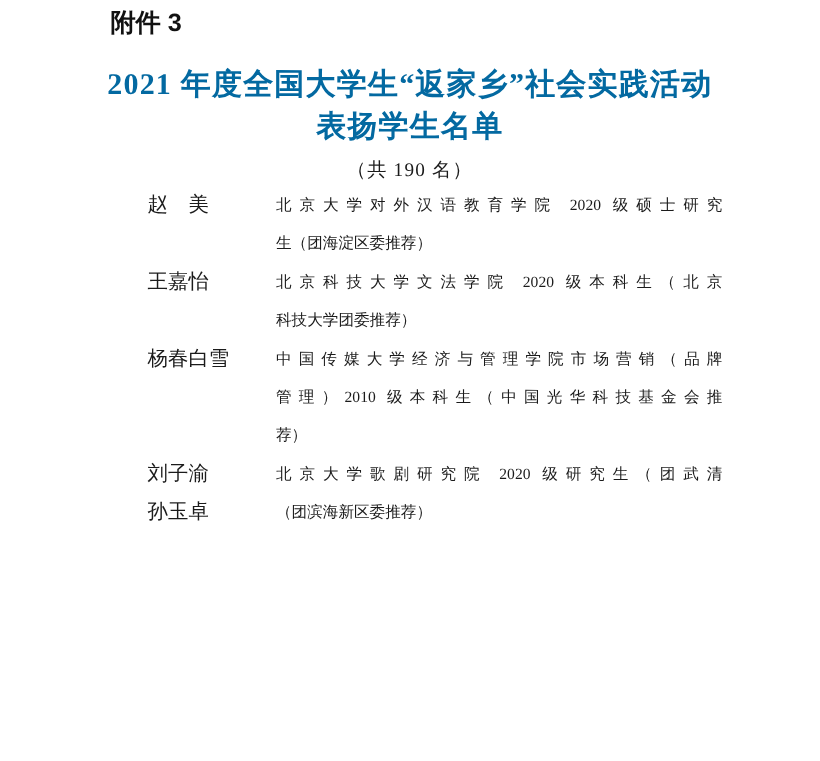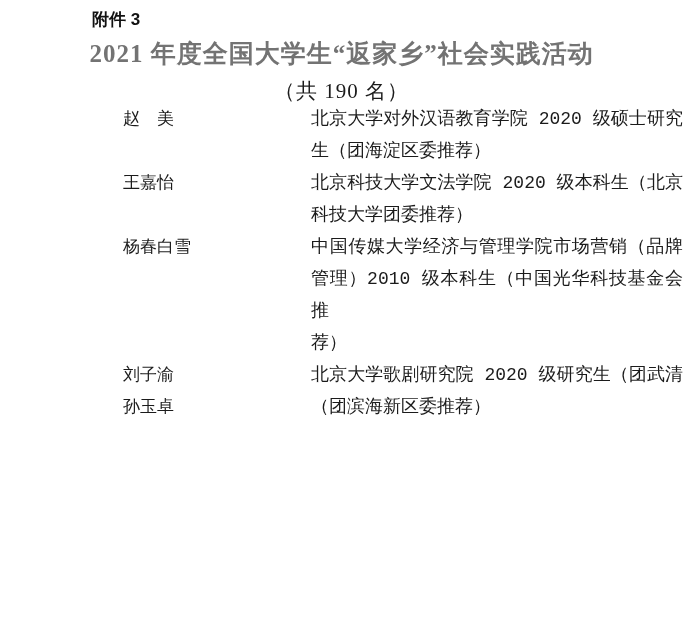--- a/index.html
+++ b/index.html
@@ -15,38 +15,38 @@
   }
   .page {
     position: relative;
     width: 683px;
     height: 634px;
     background: #ffffff;
   }
   .attachment-label {
     margin: 8px 0 0 92px;
     font-family: "Liberation Sans", "DejaVu Sans", sans-serif;
-    font-size: 17px;
+    font-size: 21px;
     font-weight: bold;
     line-height: 24px;
     color: #111111;
   }
   .doc-title {
-    margin-top: 4px;
+    margin-top: 21px;
     text-align: center;
     font-size: 25px;
     font-weight: bold;
     line-height: 35px;
     letter-spacing: 1px;
-    color: #737373;
+    color: #0369a1;
   }
   .count-note {
     margin-top: 8px;
     text-align: center;
-    font-size: 21px;
+    font-size: 16px;
     line-height: 24px;
     letter-spacing: 1px;
     color: #1b1b1b;
   }
   .section-header {
     margin-left: 92px;
     font-family: "Liberation Sans", "DejaVu Sans", sans-serif;
     font-size: 17px;
     font-weight: bold;
     line-height: 26px;
@@ -57,52 +57,51 @@
   }
   .section-header.second {
     margin-top: 44px;
   }
   .entries {
     margin-left: 123px;
   }
   .entry {
     display: flex;
     align-items: flex-start;
-    justify-content: space-between;
   }
   .entry-name {
     width: 107px;
     flex: 0 0 107px;
     font-size: 17px;
     line-height: 32px;
     white-space: pre;
   }
   .entry-desc {
     width: 372px;
     flex: 0 0 372px;
   }
   .desc-line {
-    font-size: 18px;
+    font-size: 13px;
     line-height: 32px;
-    font-family: Liberation Mono, monospace;
   }
   .desc-line.fill {
     text-align: justify;
     text-align-last: justify;
   }
 </style>
 </head>
 <body>
 
 <div class="page">
 
   <div class="attachment-label">附件 3</div>
 
   <div class="doc-title">
     <div>2021 年度全国大学生“返家乡”社会实践活动</div>
+    <div>表扬学生名单</div>
   </div>
 
   <div class="count-note">（共 190 名）</div>
 
   <div>
     <div class="entries">
 
       <div class="entry">
         <div class="entry-name">赵　美</div>
         <div class="entry-desc">

